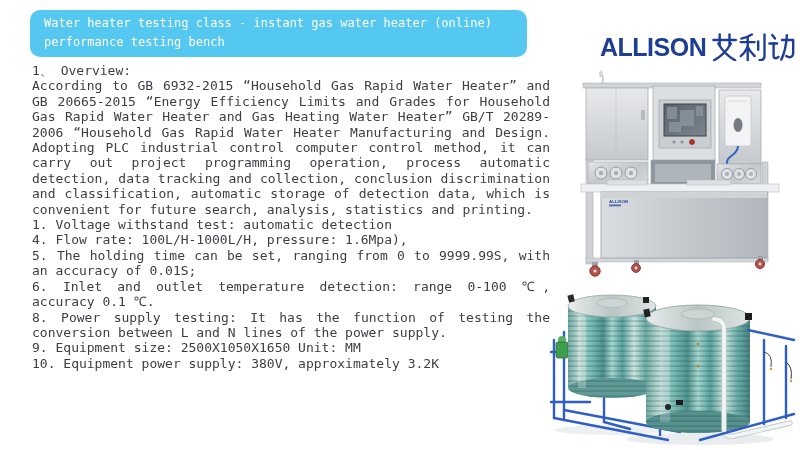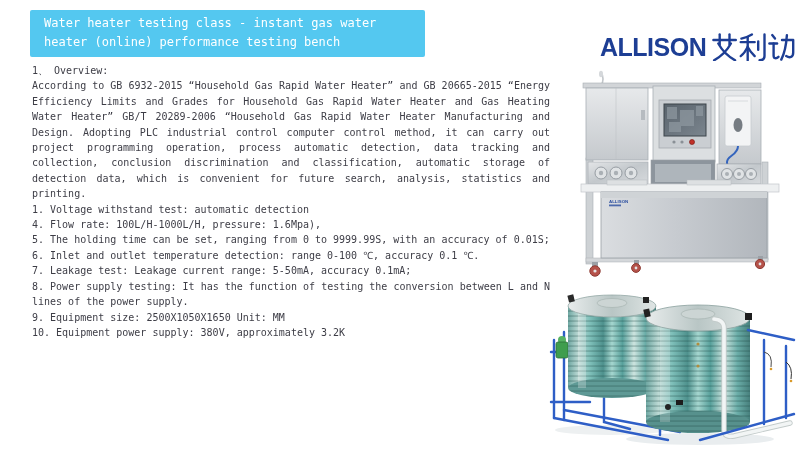--- a/index.html
+++ b/index.html
@@ -3,22 +3,22 @@
 <meta charset="utf-8">
 <style>
   html,body{margin:0;padding:0;}
   body{
     width:800px;height:450px;position:relative;overflow:hidden;
     background:#ffffff;
     font-family:"DejaVu Sans Mono","Liberation Mono",monospace;
   }
   
   .banner{
-    position:absolute;left:30px;top:10px;width:395px;min-height:43px;
-    background:#54c8f0;border-radius:2px;box-sizing:border-box;
+    position:absolute;left:30px;top:10px;width:497px;min-height:43px;
+    background:#54c8f0;border-radius:10px;box-sizing:border-box;
     padding:4px 14px 6px 14px;
   }
   .banner p{
     margin:0;color:#ffffff;font-size:12px;line-height:18.5px;
     font-family:"DejaVu Sans Mono","Liberation Mono",monospace;
   }
   
   .logo{
     position:absolute;left:600px;top:31px;height:32px;
     display:flex;align-items:center;gap:6px;
@@ -27,21 +27,21 @@
     font-family:"Liberation Sans","DejaVu Sans",sans-serif;
     font-weight:800;font-size:25px;letter-spacing:-0.5px;color:#1d3e94;
     line-height:26px;
   }
   .logo .cjk{display:block;}
   
   .content{
     position:absolute;left:32px;top:63px;width:518px;
   }
   .content p{
-    margin:0;font-size:10px;line-height:15.4px;color:#3d3d46;
+    margin:0;font-size:13px;line-height:15.4px;color:#3d3d46;
     text-align:justify;
     font-family:"DejaVu Sans Mono","Liberation Mono",monospace;
   }
   
   .photo{position:absolute;}
   #bench-photo{left:579px;top:70px;}
   #tanks-photo{left:548px;top:282px;}
   .tiny-label{font-family:"Liberation Sans",sans-serif;font-weight:bold;}
 </style>
 </head>
@@ -80,21 +80,20 @@
 
 </div>
 
 <div class="content">
   <p>1、 Overview:</p>
   <p>According to GB 6932-2015 “Household Gas Rapid Water Heater” and GB 20665-2015 “Energy Efficiency Limits and Grades for Household Gas Rapid Water Heater and Gas Heating Water Heater” GB/T 20289-2006 “Household Gas Rapid Water Heater Manufacturing and Design. Adopting PLC industrial control computer control method, it can carry out project programming operation, process automatic detection, data tracking and collection, conclusion discrimination and classification, automatic storage of detection data, which is convenient for future search, analysis, statistics and printing.</p>
   <p>1. Voltage withstand test: automatic detection</p>
   <p>4. Flow rate: 100L/H-1000L/H, pressure: 1.6Mpa),</p>
   <p>5. The holding time can be set, ranging from 0 to 9999.99S, with an accuracy of 0.01S;</p>
   <p>6. Inlet and outlet temperature detection: range 0-100 ℃, accuracy 0.1 ℃.</p>
-  <p>7. Leakage test: Leakage current range: 5-50mA, accuracy 0.1mA;</p>
   <p>8. Power supply testing: It has the function of testing the conversion between L and N lines of the power supply.</p>
   <p>9. Equipment size: 2500X1050X1650 Unit: MM</p>
   <p>10. Equipment power supply: 380V, approximately 3.2K</p>
 </div>
 
 <svg id="bench-photo" class="photo" width="212" height="210" viewBox="0 0 212 210">
   <defs>
     <linearGradient id="steelV" x1="0" y1="0" x2="0" y2="1">
       <stop offset="0" stop-color="#e7e9eb"></stop>
         <stop offset="1" stop-color="#c5c9cd"></stop>

